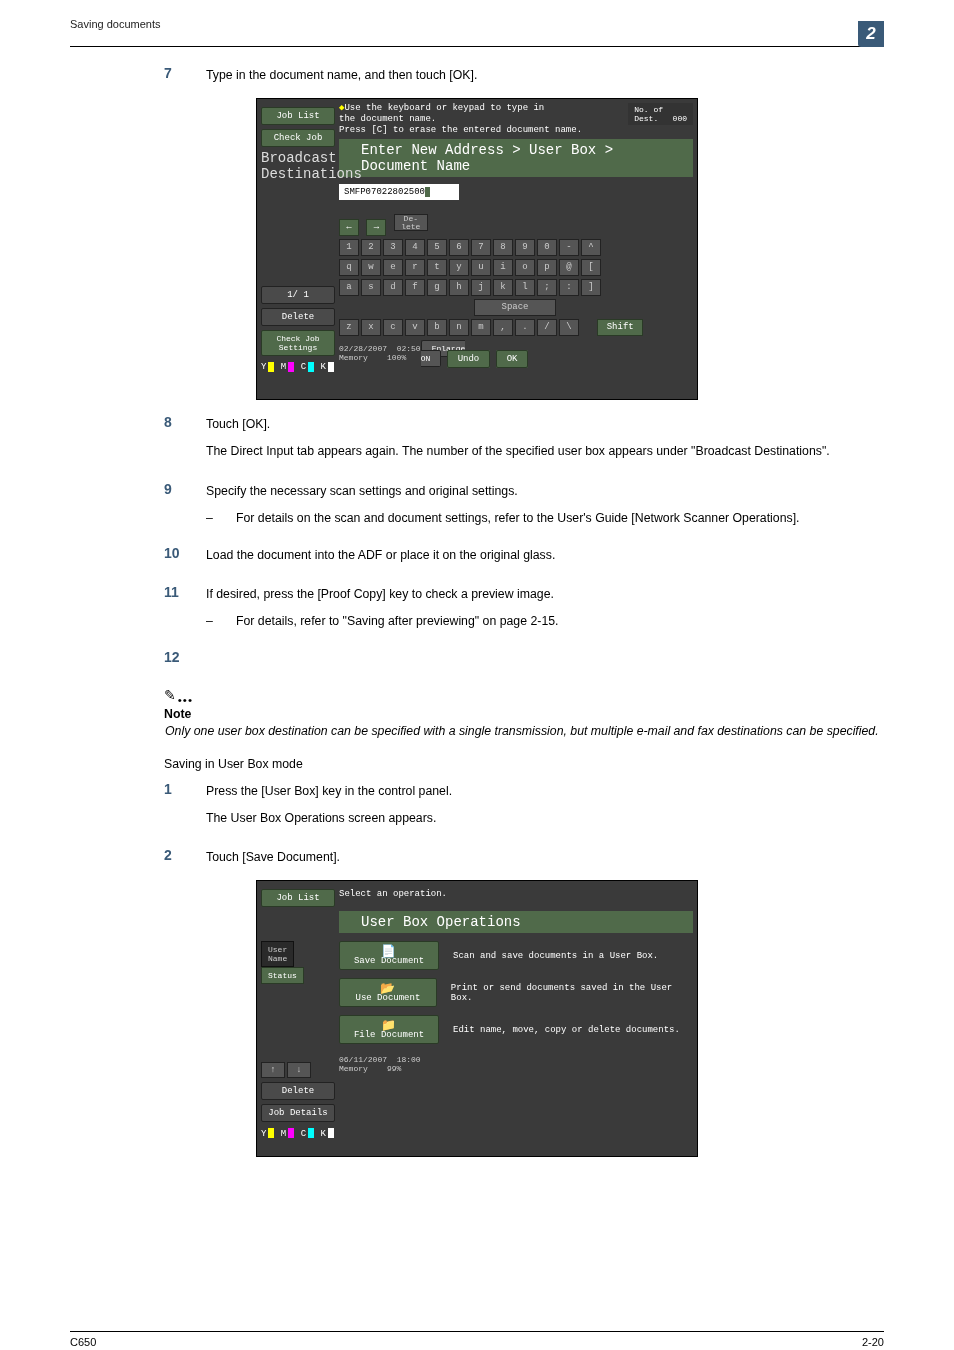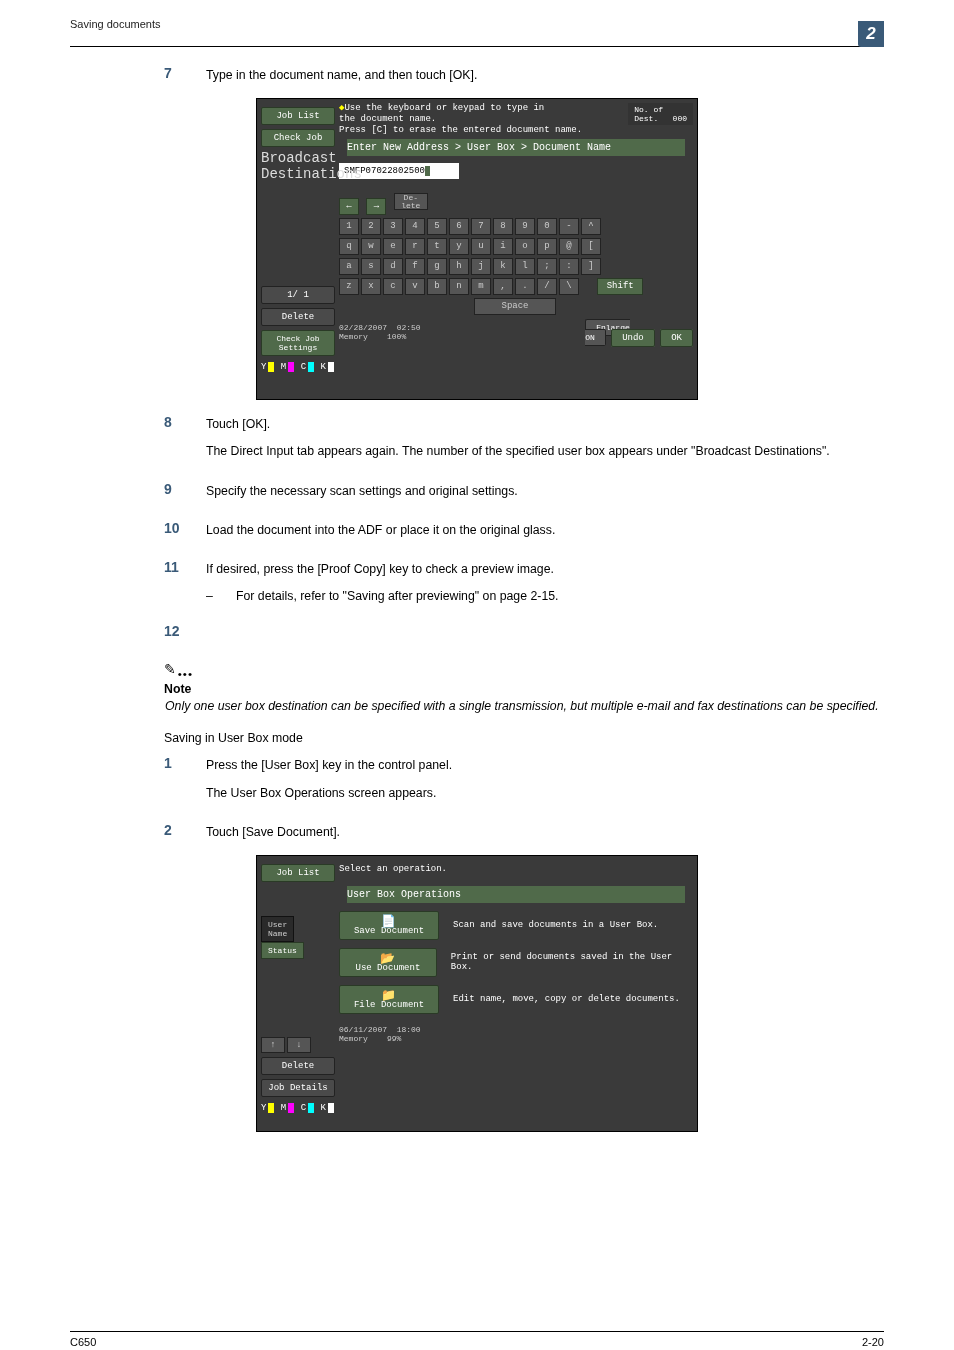--- a/index.html
+++ b/index.html
@@ -27,29 +27,29 @@
 
 .scr{background:#3a3a3a;color:#fff;font-family:"Courier New",monospace;font-size:9px;margin:4px auto 14px auto;width:440px;border:1px solid #000;position:relative}
 .scr .sidebar{position:absolute;left:4px;top:8px;bottom:4px;width:74px}
 .scr .main{margin-left:82px;padding:4px 4px 4px 0}
 .s-btn{background:#506a4a;border:1px solid #2a3a26;color:#fff;text-align:center;padding:3px 2px;margin-bottom:4px;font-size:9px;border-radius:2px}
 .s-btn.dark{background:#4a4a4a;border-color:#222}
 .s-lbl{color:#ddd;font-size:14px;margin:4px 0;line-height:1.1}
 .topmsg{color:#fff;font-size:9px;line-height:1.2}
 .topmsg .star{color:#ff0}
 .dest{background:#333;color:#fff;display:inline-block;float:right;padding:2px 6px;font-size:8px}
-.bar{background:#506a4a;color:#fff;padding:3px 0;margin:3px 8px;font-size:10px}
+.bar{background:#506a4a;color:#fff;padding:3px 22px;margin:3px 0;font-size:14px}
 .inp{background:#fff;color:#000;padding:3px 5px;margin:4px 0;font-size:9px;display:inline-block;min-width:110px}
 .krow{margin:3px 0}
 .key{display:inline-block;background:#555;border:1px solid #222;color:#ccc;width:18px;height:15px;text-align:center;line-height:15px;margin-right:2px;font-size:9px}
 .key.space{width:80px}
 .key.shift{width:44px;background:#506a4a;border-color:#2a3a26;color:#fff}
 .key.del{width:32px;font-size:8px}
 .key.arrow{background:#506a4a;border-color:#2a3a26;color:#fff}
-.bbar{display:flex;justify-content:space-between;align-items:center;margin-top:8px}
+.bbar{display:flex;justify-content:flex-start;align-items:center;margin-top:8px}
 .bbar .info{color:#ccc;font-size:8px;line-height:1.1}
 .bbtn{background:#506a4a;border:1px solid #2a3a26;color:#fff;padding:3px 10px;font-size:9px;border-radius:2px}
 .bbtn.gray{background:#555;border-color:#222}
 .toner{margin-top:6px}
 .toner span{display:inline-block;font-size:9px;color:#fff;margin-right:1px}
 .t-box{display:inline-block;width:6px;height:10px;margin-left:1px;vertical-align:middle}
 .ty{background:#ff0}.tm{background:#f0f}.tc{background:#0ff}.tk{background:#fff}
 .clear{clear:both}
 
 
@@ -120,26 +120,26 @@
         </div>
         <div class="krow">
           <span class="key">1</span><span class="key">2</span><span class="key">3</span><span class="key">4</span><span class="key">5</span><span class="key">6</span><span class="key">7</span><span class="key">8</span><span class="key">9</span><span class="key">0</span><span class="key">-</span><span class="key">^</span>
         </div>
         <div class="krow">
           <span class="key">q</span><span class="key">w</span><span class="key">e</span><span class="key">r</span><span class="key">t</span><span class="key">y</span><span class="key">u</span><span class="key">i</span><span class="key">o</span><span class="key">p</span><span class="key">@</span><span class="key">[</span>
         </div>
         <div class="krow">
           <span class="key">a</span><span class="key">s</span><span class="key">d</span><span class="key">f</span><span class="key">g</span><span class="key">h</span><span class="key">j</span><span class="key">k</span><span class="key">l</span><span class="key">;</span><span class="key">:</span><span class="key">]</span>
         </div>
+        <div class="krow" style="text-align:center">
+          <span class="key space">Space</span>
+        </div>
         <div class="krow">
           <span class="key">z</span><span class="key">x</span><span class="key">c</span><span class="key">v</span><span class="key">b</span><span class="key">n</span><span class="key">m</span><span class="key">,</span><span class="key">.</span><span class="key">/</span><span class="key">\</span>
           &nbsp;&nbsp;<span class="key shift">Shift</span>
-        </div>
-        <div class="krow" style="text-align:center">
-          <span class="key space">Space</span>
         </div>
 
         <div class="bbar">
           <div class="info">
             <span>02/28/2007</span>&nbsp;&nbsp;<span>02:50</span><br>
             <span>Memory</span>&nbsp;&nbsp;&nbsp;&nbsp;<span>100%</span>
           </div>
           <div>
             <span class="bbtn gray" style="white-space:pre-line;font-size:8px;line-height:1">Enlarge
 ON</span>
@@ -155,20 +155,21 @@
       <div class="step-body">
         <p>Touch [OK].</p>
         <p>The Direct Input tab appears again. The number of the specified user box appears under "Broadcast Destinations".</p>
       </div>
     </div>
 
     <div class="step">
       <div class="step-num">9</div>
       <div class="step-body">
         <p>Specify the necessary scan settings and original settings.</p>
+        <div class="sub">For details on the scan and document settings, refer to the User's Guide [Network Scanner Operations].</div>
       </div>
     </div>
 
     <div class="step">
       <div class="step-num">10</div>
       <div class="step-body">
           <p>Load the document into the ADF or place it on the original glass.</p>
         </div>
     </div>
 

